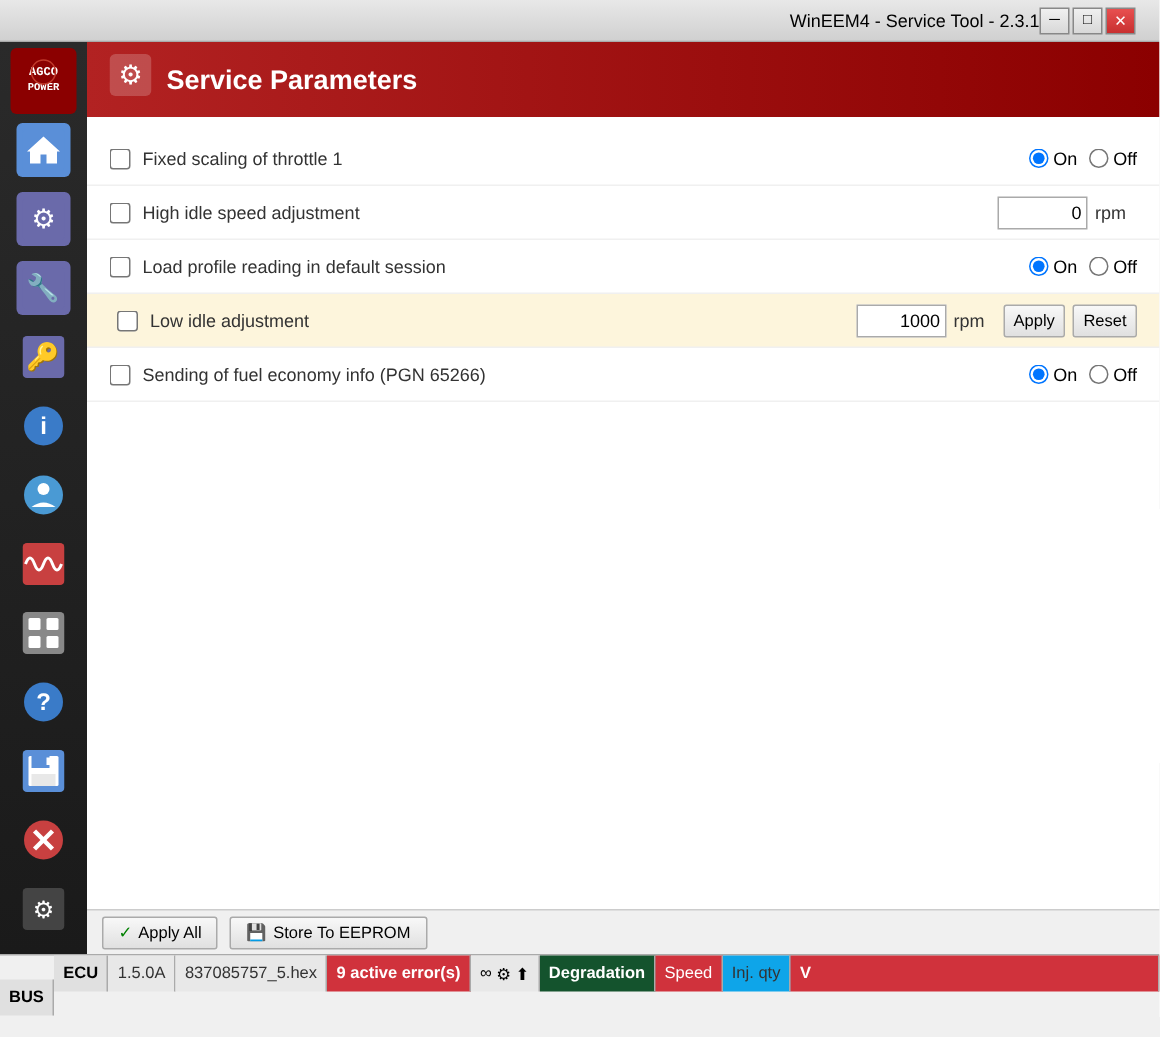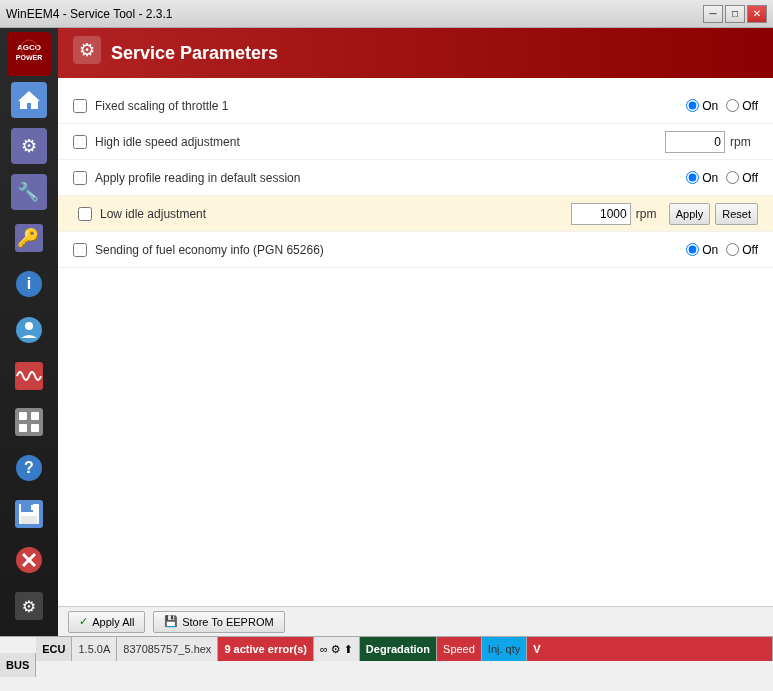--- a/index.html
+++ b/index.html
@@ -11,22 +11,22 @@
       height: 691px;
       overflow: hidden;
     }
 
     
     .title-bar {
       background: linear-gradient(to bottom, #e8e8e8, #d0d0d0);
       height: 28px;
       display: flex;
       align-items: center;
-      justify-content: space-between;
-      padding: 0 6px;
+      justify-content: flex-end;
+      padding: 0 16px;
       border-bottom: 1px solid #aaa;
       user-select: none;
     }
     .title-bar-text {
       font-size: 12px;
       font-weight: normal;
       color: #000;
     }
     .title-bar-controls {
       display: flex;
@@ -233,20 +233,21 @@
       height: 44px;
       background: #8b0000;
       border-radius: 4px;
       display: flex;
       align-items: center;
       justify-content: center;
       color: #fff;
       font-weight: bold;
       font-size: 10px;
       line-height: 1.1;
+      font-family: Liberation Mono, monospace;
     }
 
     
     .icon-house { background: #5a8fd8; color: white; font-size: 20px; }
     .icon-gear { background: #6a6aaa; color: white; font-size: 20px; }
     .icon-wrench { background: #6a6aaa; color: white; font-size: 20px; }
   </style>
 </head>
 <body>
 
@@ -424,21 +425,21 @@
         <input type="checkbox" class="param-checkbox" style="">
         <span class="param-label">High idle speed adjustment</span>
         <div class="param-controls">
           <input type="text" class="value-input" value="0" style="">
           <span class="unit-label">rpm</span>
         </div>
       </div>
 
       <div class="param-row">
         <input type="checkbox" class="param-checkbox" style="">
-        <span class="param-label">Apply profile reading in default session</span>
+        <span class="param-label">Load profile reading in default session</span>
         <div class="param-controls radio-group">
           <label class="radio-item">
             <input type="radio" name="load-profile" checked="" style="">
             <span>On</span>
           </label>
           <label class="radio-item">
             <input type="radio" name="load-profile" style="">
             <span>Off</span>
           </label>
         </div>

